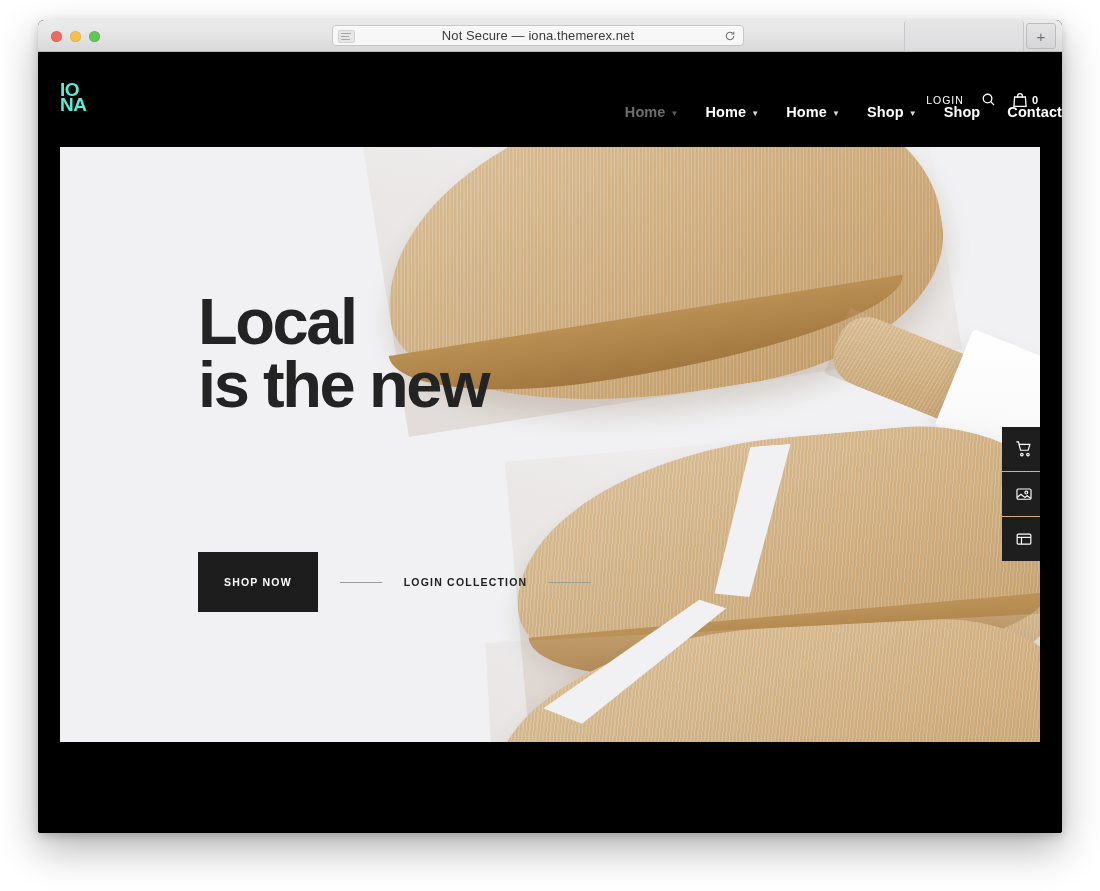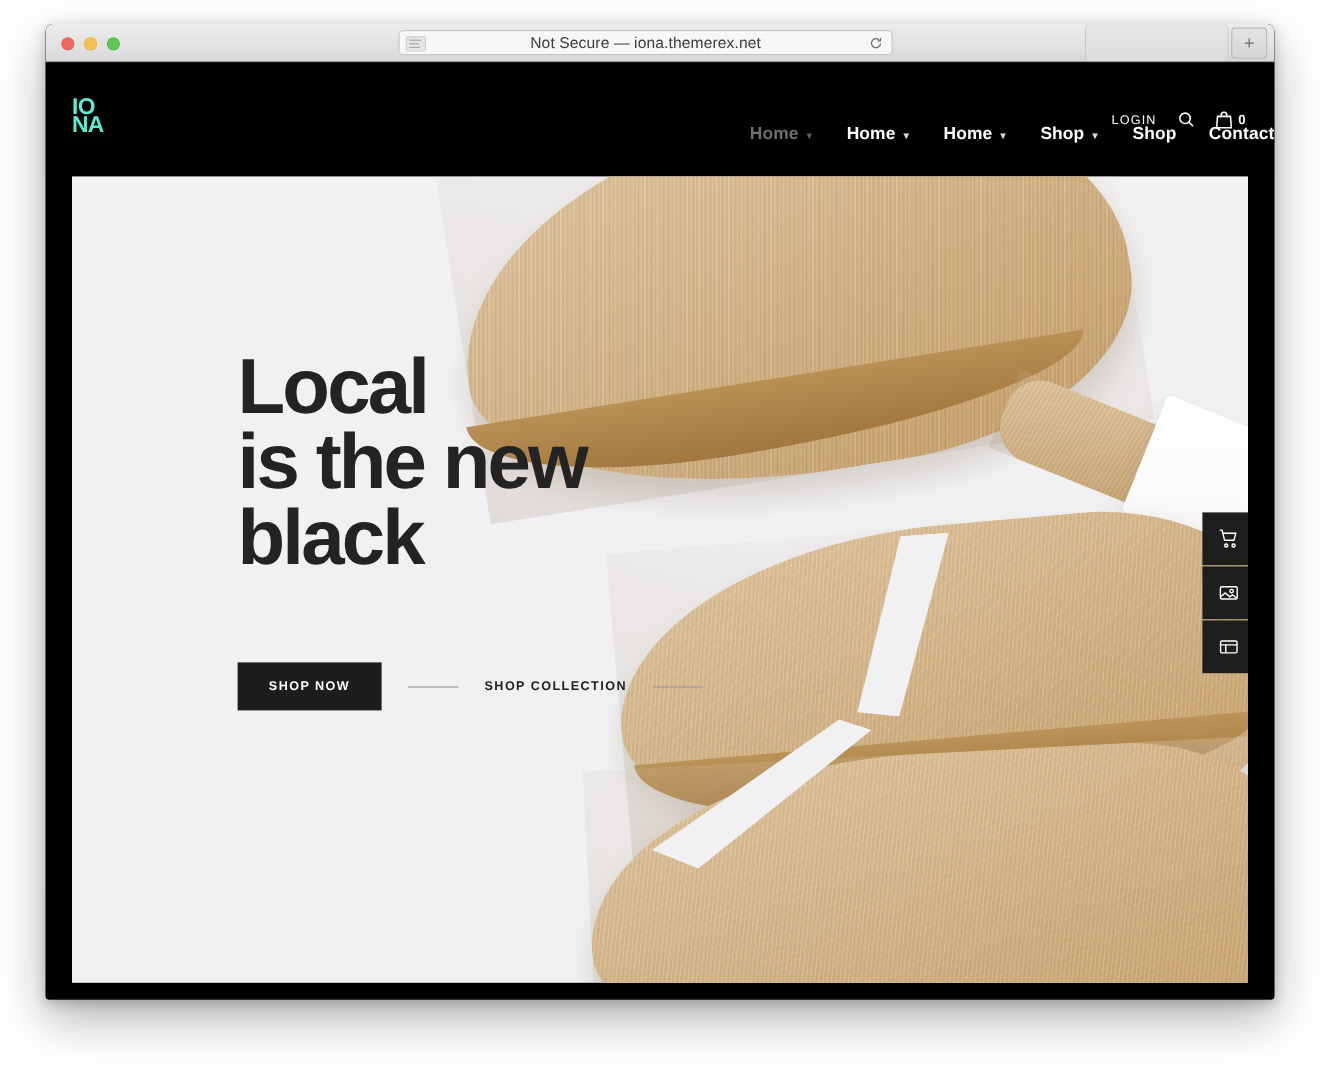--- a/index.html
+++ b/index.html
@@ -98,21 +98,21 @@
     display:flex; align-items:center; gap:17px;
   }
   .login-link{ color:#fff; font-size:10.5px; font-weight:400; letter-spacing:1px; cursor:pointer; }
   .icon-btn{ display:flex; align-items:center; color:#fff; cursor:pointer; }
   .icon-btn svg{ display:block; }
   .cart-wrap{ display:flex; align-items:center; gap:5px; color:#fff; cursor:pointer; }
   .cart-count{ font-size:11px; font-weight:700; }
 
   
   .hero{
-    position:absolute; left:22px; top:95px; width:980px; height:672px;
+    position:absolute; left:22px; top:95px; width:980px; height:595px;
     background:#f1f1f3; overflow:hidden;
   }
 
   
   .scene{ position:absolute; inset:0; }
 
   .wood{
     position:absolute;
     background:
       repeating-linear-gradient(99deg,
@@ -206,21 +206,21 @@
   }
   .headline span{ display:block; }
 
   .cta-row{
     position:absolute; left:138px; top:405px; z-index:5;
     display:flex; align-items:center;
   }
   .shop-btn{
     background:#1d1d1d; color:#fff;
     font-size:10.5px; font-weight:700; letter-spacing:1.2px;
-    padding:14px 26px; cursor:pointer; white-space:nowrap;
+    padding:24px 26px; cursor:pointer; white-space:nowrap;
   }
   .rule{ width:42px; height:1px; background:#9b9b9e; margin:0 22px; }
   .view-link{
     color:#1d1d1d; font-size:10.5px; font-weight:700; letter-spacing:1.2px;
     cursor:pointer; white-space:nowrap;
   }
 
   
   .side-rail{
     position:absolute; right:-6px; top:280px; z-index:8;
@@ -344,28 +344,27 @@
         <div class="handle-bot-white"></div>
         <div class="wood fork-bot"></div>
         <div class="fork-bot-notch"></div>
 
       </div>
 
       <div class="hero-copy">
         <div class="headline">
           <span>Local</span>
           <span>is the new</span>
-          <span>black</span>
         </div>
       </div>
 
       <div class="cta-row">
         <div class="shop-btn">SHOP NOW</div>
         <div class="rule"></div>
-        <div class="view-link">SHOP COLLECTION</div>
+        <div class="view-link">LOGIN COLLECTION</div>
         <div class="rule"></div>
       </div>
 
       <div class="side-rail">
         <div class="rail-btn">
           <svg width="18" height="18" viewBox="0 0 20 20" fill="none" stroke="currentColor" stroke-width="1.3">
             <path d="M1.5 2h2.3l2.3 9.4h8.6l1.8-6.6H5"></path>
             <circle cx="7.6" cy="16.2" r="1.4"></circle>
               <circle cx="14.4" cy="16.2" r="1.4"></circle>
           </svg>

